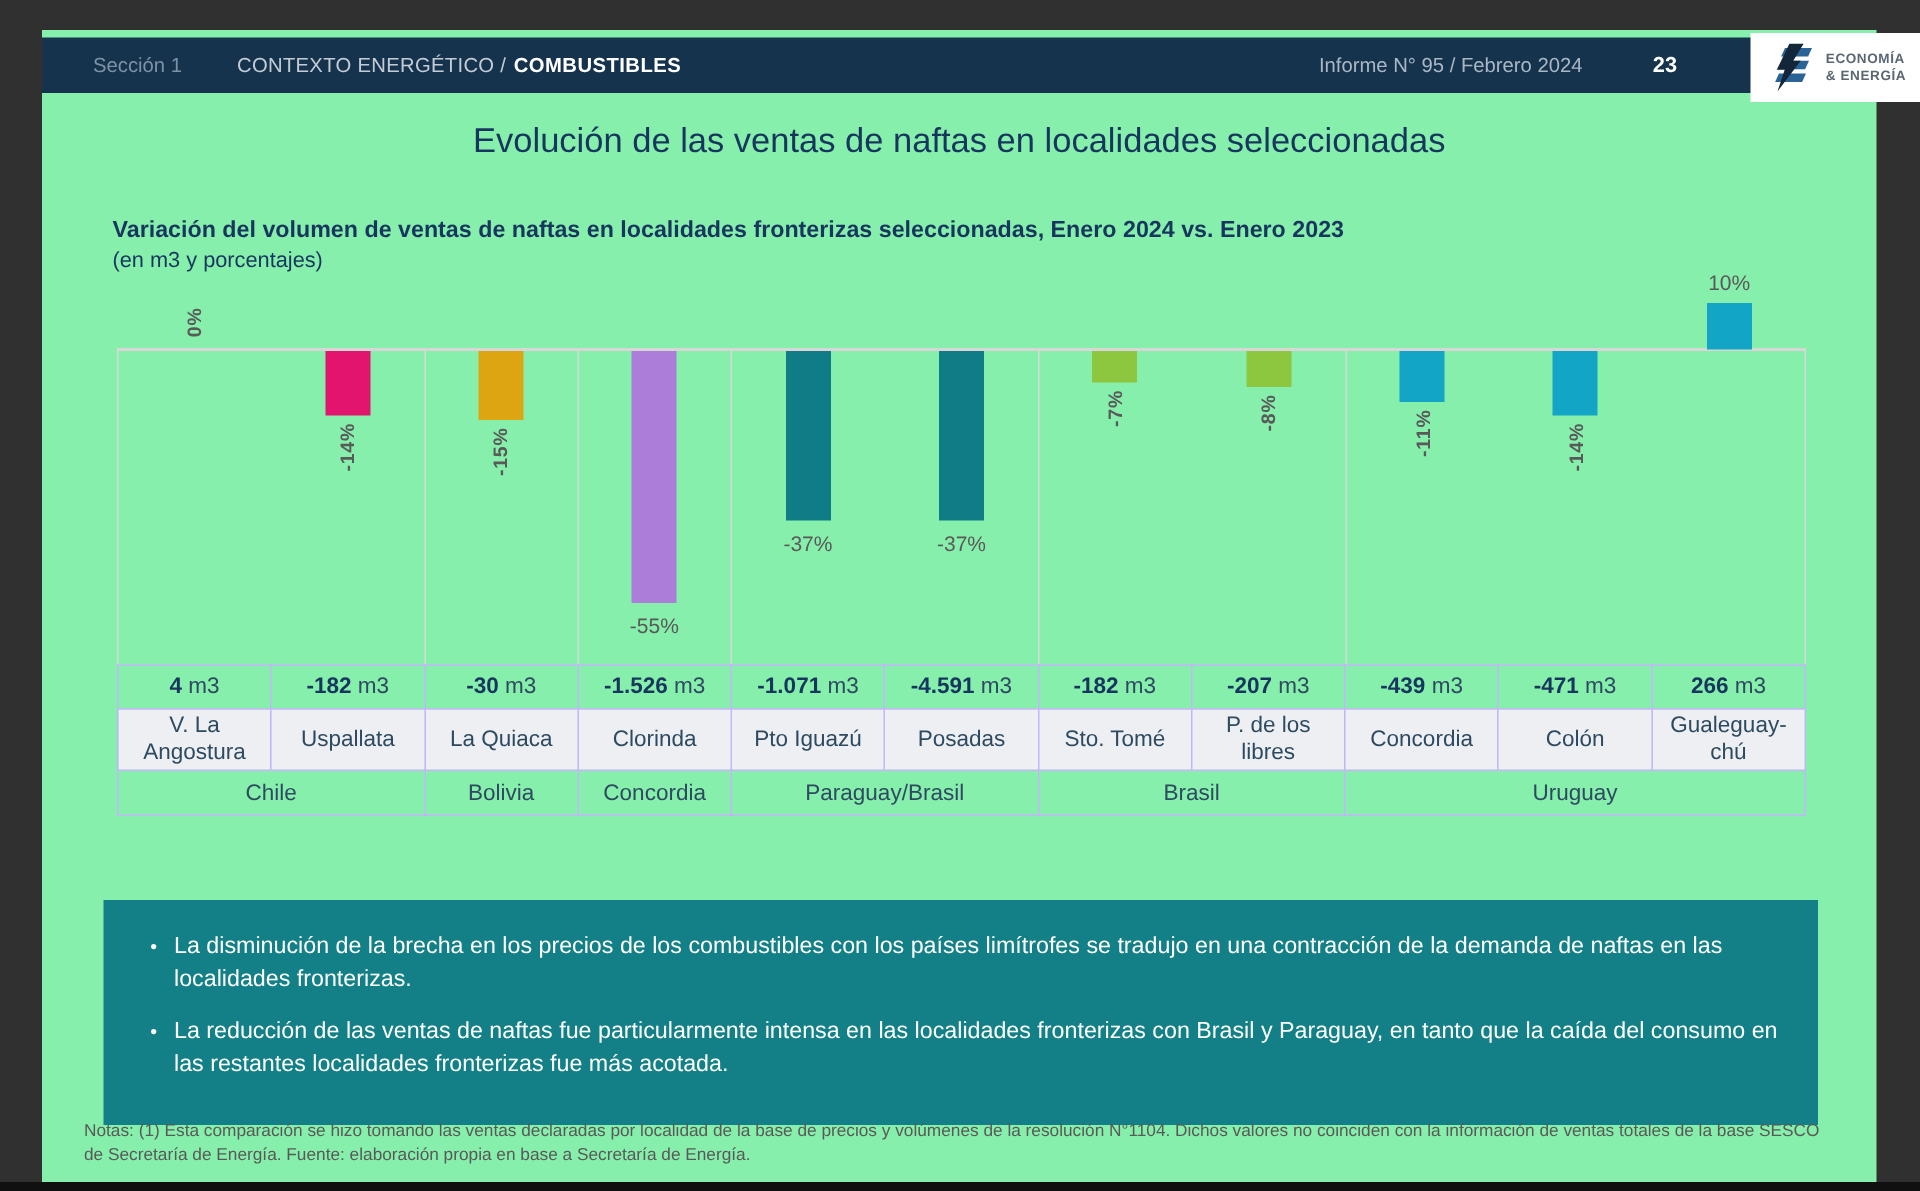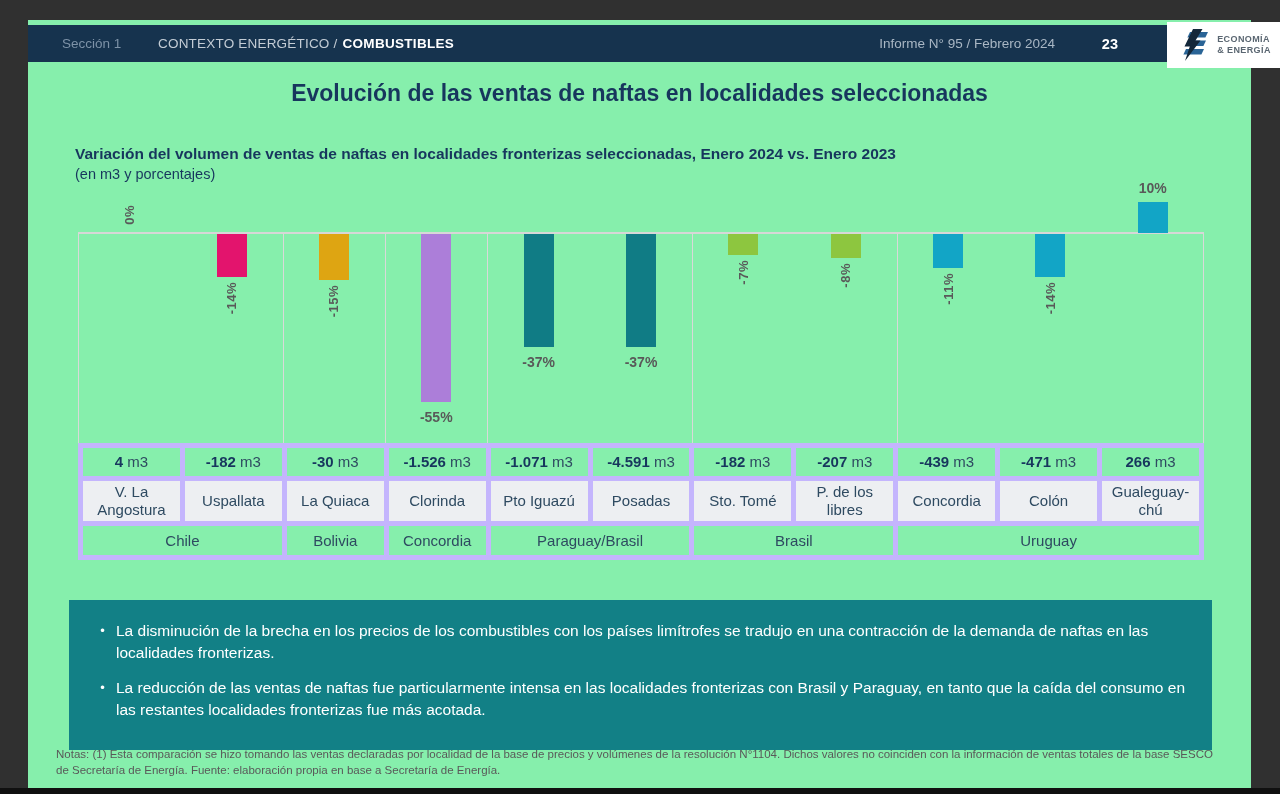--- a/index.html
+++ b/index.html
@@ -16,37 +16,37 @@
   .topbar .inner{position:relative;height:100%;font-size:13.5px}
   .sec{position:absolute;left:34px;top:0;height:100%;display:flex;align-items:center;color:#7d92a7}
   .crumb{position:absolute;left:130px;top:0;height:100%;display:flex;align-items:center;color:#c3ccd5;letter-spacing:.2px}
   .crumb b{color:#ffffff;margin-left:5px;letter-spacing:.3px}
   .repinfo{position:absolute;right:196px;top:0;height:100%;display:flex;align-items:center;color:#a9b7c4}
   .pagenum{position:absolute;right:133px;top:0;height:100%;display:flex;align-items:center;color:#fff;font-weight:700;font-size:14.5px}
   .logobox{position:absolute;left:1140px;top:3px;width:115px;height:44px;background:#fff;display:flex;align-items:center;justify-content:center;gap:7px;box-shadow:0 0 0 1px #fff}
   .logotxt{font-size:9px;font-weight:700;color:#5a6671;line-height:1.2;letter-spacing:.4px}
 
   
-  .title{position:absolute;left:0;top:60px;width:100%;text-align:center;font-size:23px;font-weight:700;color:#17365d}
+  .title{position:absolute;left:0;top:60px;width:100%;text-align:center;font-size:23px;font-weight:400;color:#17365d}
   .subtitle{position:absolute;left:47px;top:125px;width:1130px;font-size:15.5px;font-weight:700;color:#17365d}
   .subtitle2{position:absolute;left:47px;top:146px;width:1130px;font-size:14.5px;color:#17365d}
 
   
   .chart{position:absolute;left:50px;top:158px;width:1126px;height:265px}
   .axis{position:absolute;left:0;right:0;top:54px;height:2px;background:#d7d7d7}
   .grid{position:absolute;top:55px;bottom:0;width:1px;background:#d9d9d9}
   .ccol{position:absolute;top:0;height:100%}
   .bar{position:absolute}
   .lblwrap{position:absolute;left:0;width:100%;display:flex;justify-content:center}
   .vtext{writing-mode:vertical-rl;transform:rotate(180deg);font-weight:700;font-size:13px;color:#595959;letter-spacing:.5px;white-space:nowrap}
-  .htext{font-weight:700;font-size:14px;color:#595959;white-space:nowrap}
+  .htext{font-weight:400;font-size:14px;color:#595959;white-space:nowrap}
 
   
   .dtable{position:absolute;left:50px;top:423px;width:1126px;border-collapse:collapse;table-layout:fixed;color:#2e4a61}
-  .dtable td{border:5px solid #c4b5fd;text-align:center;vertical-align:middle;padding:1px 3px;font-size:15px;line-height:1.18}
+  .dtable td{border:1px solid #c4b5fd;text-align:center;vertical-align:middle;padding:1px 3px;font-size:15px;line-height:1.18}
   .dtable .r1 td{height:26px}
   .dtable .r1 b{color:#17365d;font-weight:700}
   .dtable .r2 td{background:#edeff2;height:38px}
   .dtable .r3 td{height:27px}
   .dtable .r4 td{background:#edeff2;height:26px;letter-spacing:.4px}
 
   
   .callout{position:absolute;left:41px;top:580px;width:1143px;box-sizing:border-box;background:#128086;color:#ffffff;padding:20px 24px 16px 20px;font-size:15.5px;line-height:1.42}
   .bullet{display:flex;margin-bottom:13px}
   .bullet .dot{flex:none;width:27px;text-align:center;font-size:13px;padding-top:2px}

